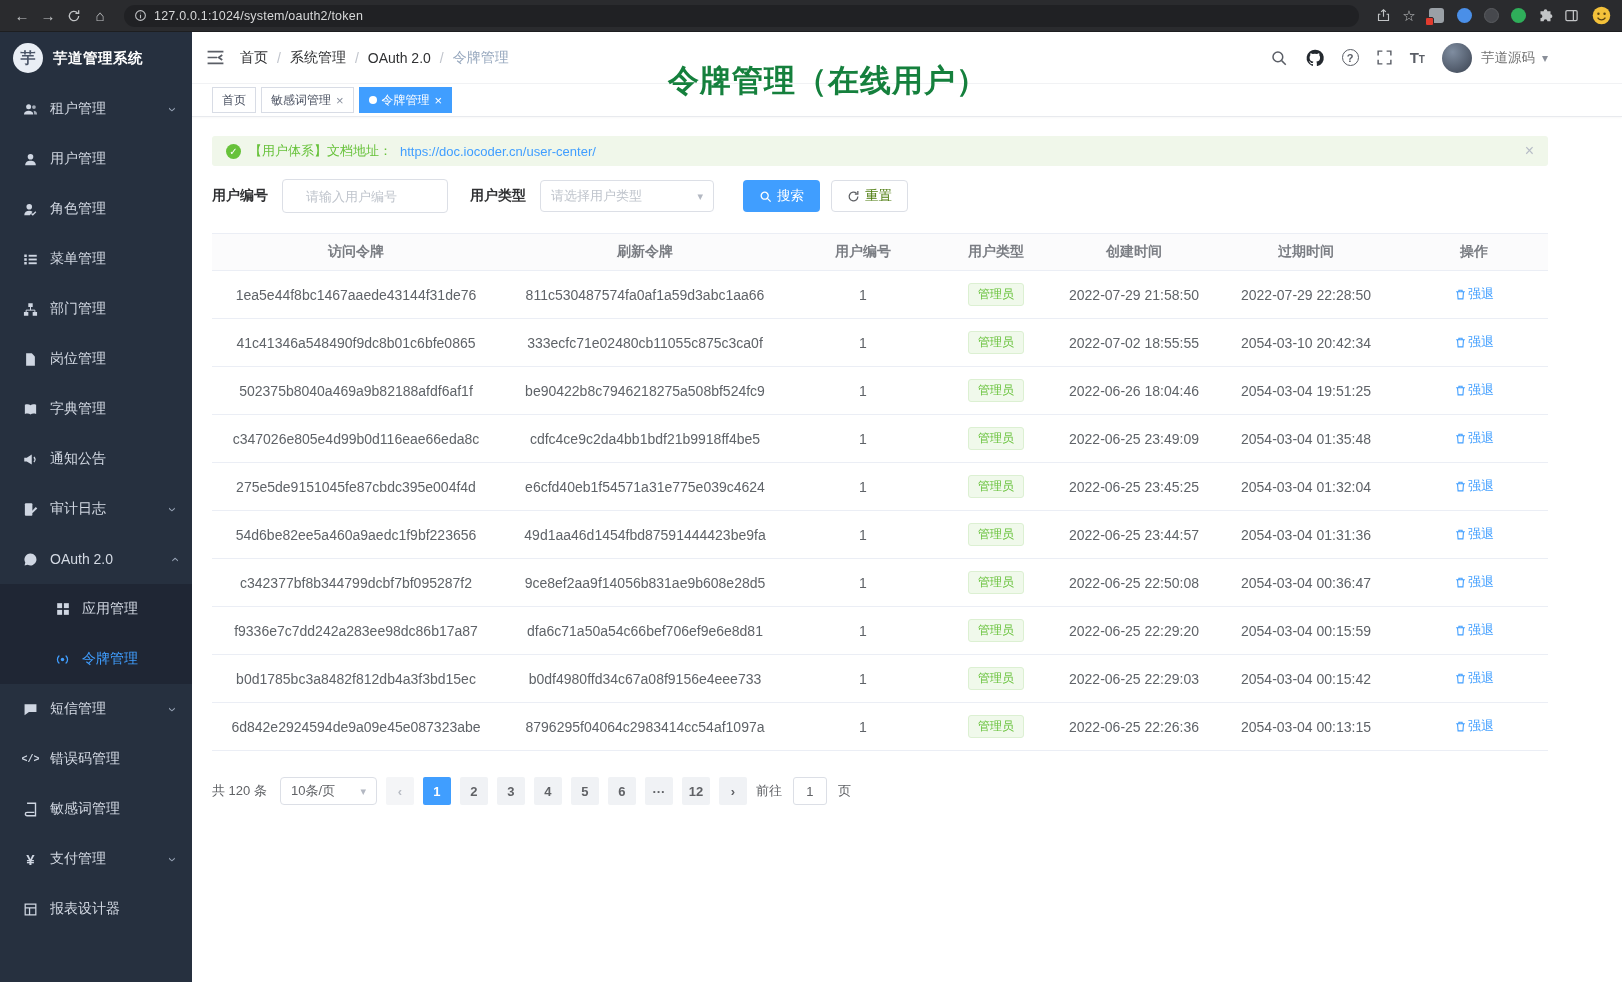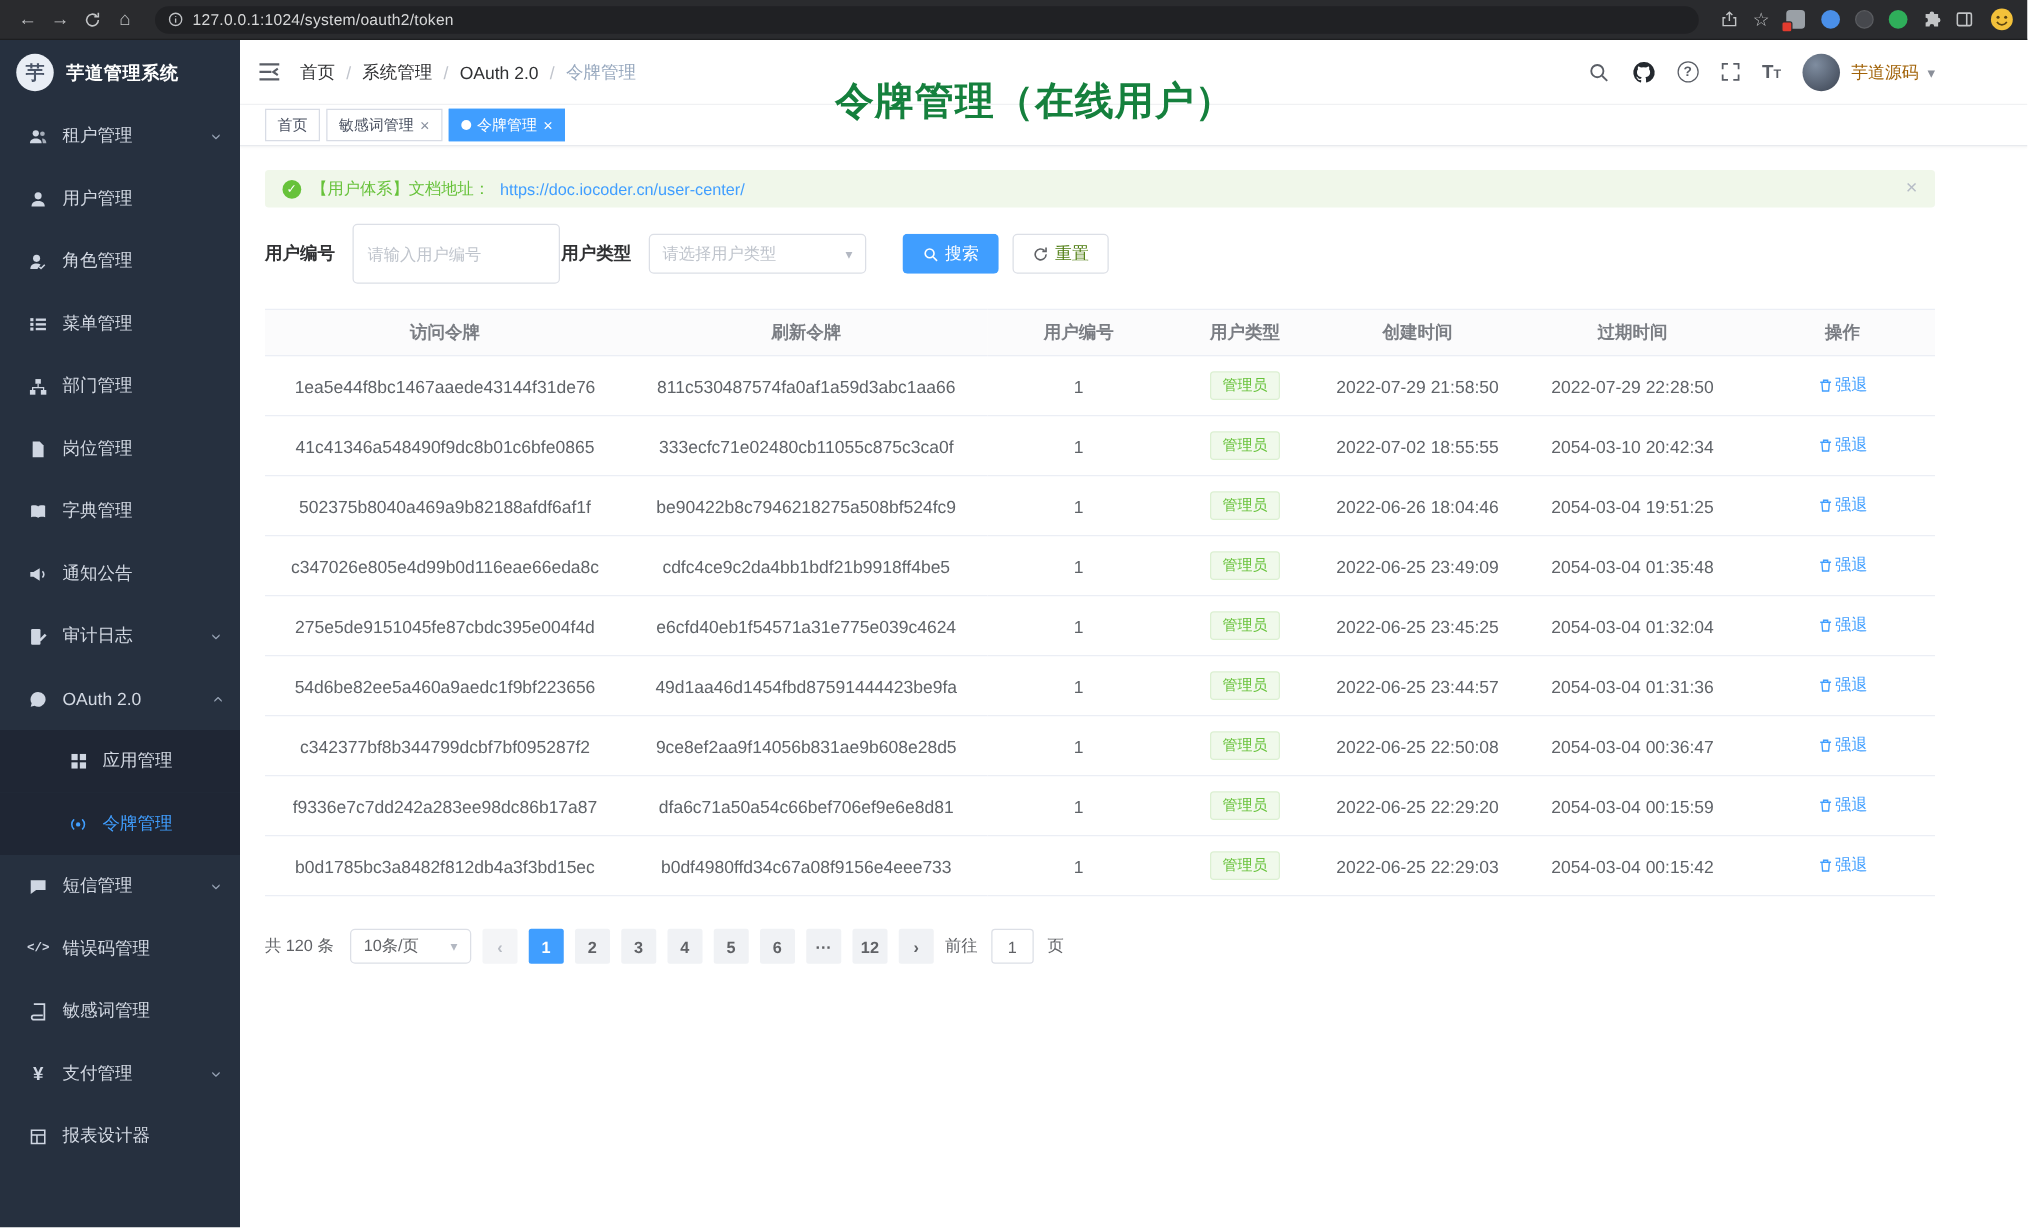--- a/index.html
+++ b/index.html
@@ -44,42 +44,42 @@
 .breadcrumb{display:flex;align-items:center;gap:9px;font-size:14px;color:#303133;flex:1}
 .bc-sep{color:#c0c4cc}
 .bc-item{cursor:pointer}
 .bc-item.last{color:#97a8be;cursor:default}
 .header-right{display:flex;align-items:center;gap:17px}
 .hico{display:inline-flex;align-items:center;justify-content:center;cursor:pointer;color:#5a5e66}
 .help-circle{width:17px;height:17px;border:1.6px solid #5a5e66;border-radius:50%;font-size:11px;font-weight:700;display:inline-flex;align-items:center;justify-content:center}
 .tsize{font-weight:700;font-size:15px;color:#5a5e66;cursor:pointer}
 .tsize small{font-size:10px;font-weight:700}
 .avatar{width:30px;height:30px;border-radius:50%;background:radial-gradient(circle at 35% 30%,#7f8da0,#3a4250);cursor:pointer;flex:none}
-.uname{font-size:13.5px;color:#a16207;margin-left:-8px;cursor:pointer;white-space:nowrap}
+.uname{font-size:13.5px;color:#737373;margin-left:-8px;cursor:pointer;white-space:nowrap}
 .caret-down{color:#8a8f99;font-size:12px;margin-left:-10px;cursor:pointer}
 
 
 .tabbar{height:33px;display:flex;align-items:center;gap:5px;padding:0 20px;border-bottom:1px solid #e8eaee;box-shadow:0 1px 2px rgba(0,0,0,.03)}
 .tab{height:26px;display:inline-flex;align-items:center;gap:5px;padding:0 9px;border:1px solid #d8dce5;background:#fff;color:#495060;font-size:12px;cursor:pointer}
 .tab-close{font-size:13px;color:#8a919f;cursor:pointer;line-height:1}
 .tab.active{background:#409eff;border-color:#409eff;color:#fff}
 .tab.active .tab-close{color:#fff}
 .tab-dot{width:8px;height:8px;border-radius:50%;background:#fff;display:inline-block}
 
 
 .content{padding:19px 0 0 20px}
 .alert{width:1336px;height:30px;background:#f0f7ea;border-radius:3px;display:flex;align-items:center;padding:0 14px;gap:8px}
 .alert-check{width:15px;height:15px;border-radius:50%;background:#67c23a;color:#fff;font-size:10px;display:inline-flex;align-items:center;justify-content:center;flex:none}
 .alert-text{font-size:13px;color:#67c23a}
 .alert-link{font-size:13px;color:#409eff;text-decoration:none;cursor:pointer}
 .alert-close{margin-left:auto;color:#b6bcc6;font-size:16px;cursor:pointer}
 
 .filters{width:1336px;display:flex;align-items:center;margin-top:13px;font-size:14px}
 .f-label{font-weight:700;color:#303133;margin-right:14px;white-space:nowrap}
-.f-input{width:166px;height:48px;border:1px solid #dcdfe6;border-radius:4px;padding:0 11px;font-size:13px;color:#606266;outline:none;font-family:inherit;margin-right:1px}
+.f-input{width:166px;height:34px;border:1px solid #dcdfe6;border-radius:4px;padding:0 23px;font-size:13px;color:#606266;outline:none;font-family:inherit;margin-right:22px}
 .f-input::placeholder{color:#bfc4cc}
 .select{height:32px;border:1px solid #dcdfe6;border-radius:4px;display:inline-flex;align-items:center;justify-content:space-between;padding:0 10px;cursor:pointer;background:#fff}
 .f-select{width:174px;margin-right:18px}
 .sel-ph{font-size:13px;color:#bfc4cc}
 .sel-caret{color:#b3b8c2;font-size:11px}
 .btn{height:32px;display:inline-flex;align-items:center;gap:5px;padding:0 15px;border-radius:4px;font-size:13.5px;cursor:pointer;border:1px solid transparent;font-family:inherit;margin-left:11px}
 .btn.primary{background:#409eff;color:#fff}
 .btn.plain{background:#fff;border-color:#dcdfe6;color:#4d7c0f}
 
 .data-table{width:1336px;border-collapse:collapse;margin-top:20px;table-layout:fixed;border-top:1px solid #ebeef5}
@@ -567,20 +567,34 @@
                   <span>强退</span>
                 </a></td>
           </tr>
           <tr>
             <td>b0d1785bc3a8482f812db4a3f3bd15ec</td>
             <td>b0df4980ffd34c67a08f9156e4eee733</td>
             <td>1</td>
             <td><span class="tag-success">管理员</span></td>
             <td>2022-06-25 22:29:03</td>
             <td>2054-03-04 00:15:42</td>
+            <td><a class="force-logout">
+                  <svg width="13" height="13" viewBox="0 0 24 24">
+                    <path d="M4 7h16M9 7V4h6v3M6.5 7l1 13h9l1-13" stroke="currentColor" stroke-width="2" fill="none"></path>
+                  </svg>
+                  <span>强退</span>
+                </a></td>
+          </tr>
+          <tr>
+            <td>6d842e2924594de9a09e45e087323abe</td>
+            <td>8796295f04064c2983414cc54af1097a</td>
+            <td>1</td>
+            <td><span class="tag-success">管理员</span></td>
+            <td>2022-06-25 22:26:36</td>
+            <td>2054-03-04 00:13:15</td>
             <td><a class="force-logout">
                   <svg width="13" height="13" viewBox="0 0 24 24">
                     <path d="M4 7h16M9 7V4h6v3M6.5 7l1 13h9l1-13" stroke="currentColor" stroke-width="2" fill="none"></path>
                   </svg>
                   <span>强退</span>
                 </a></td>
           </tr>
         </tbody>
       </table>
 

